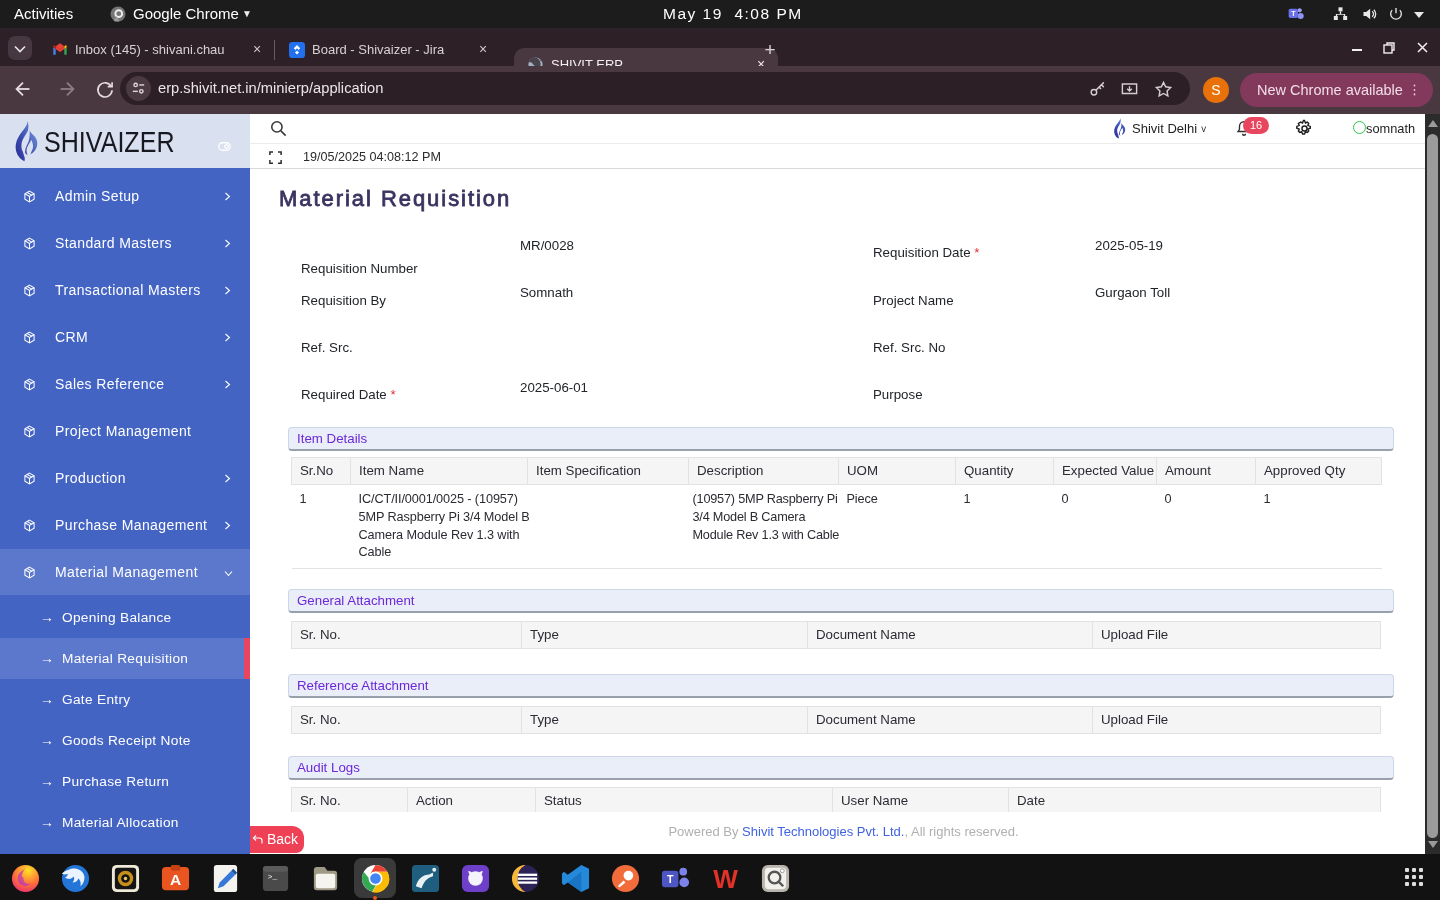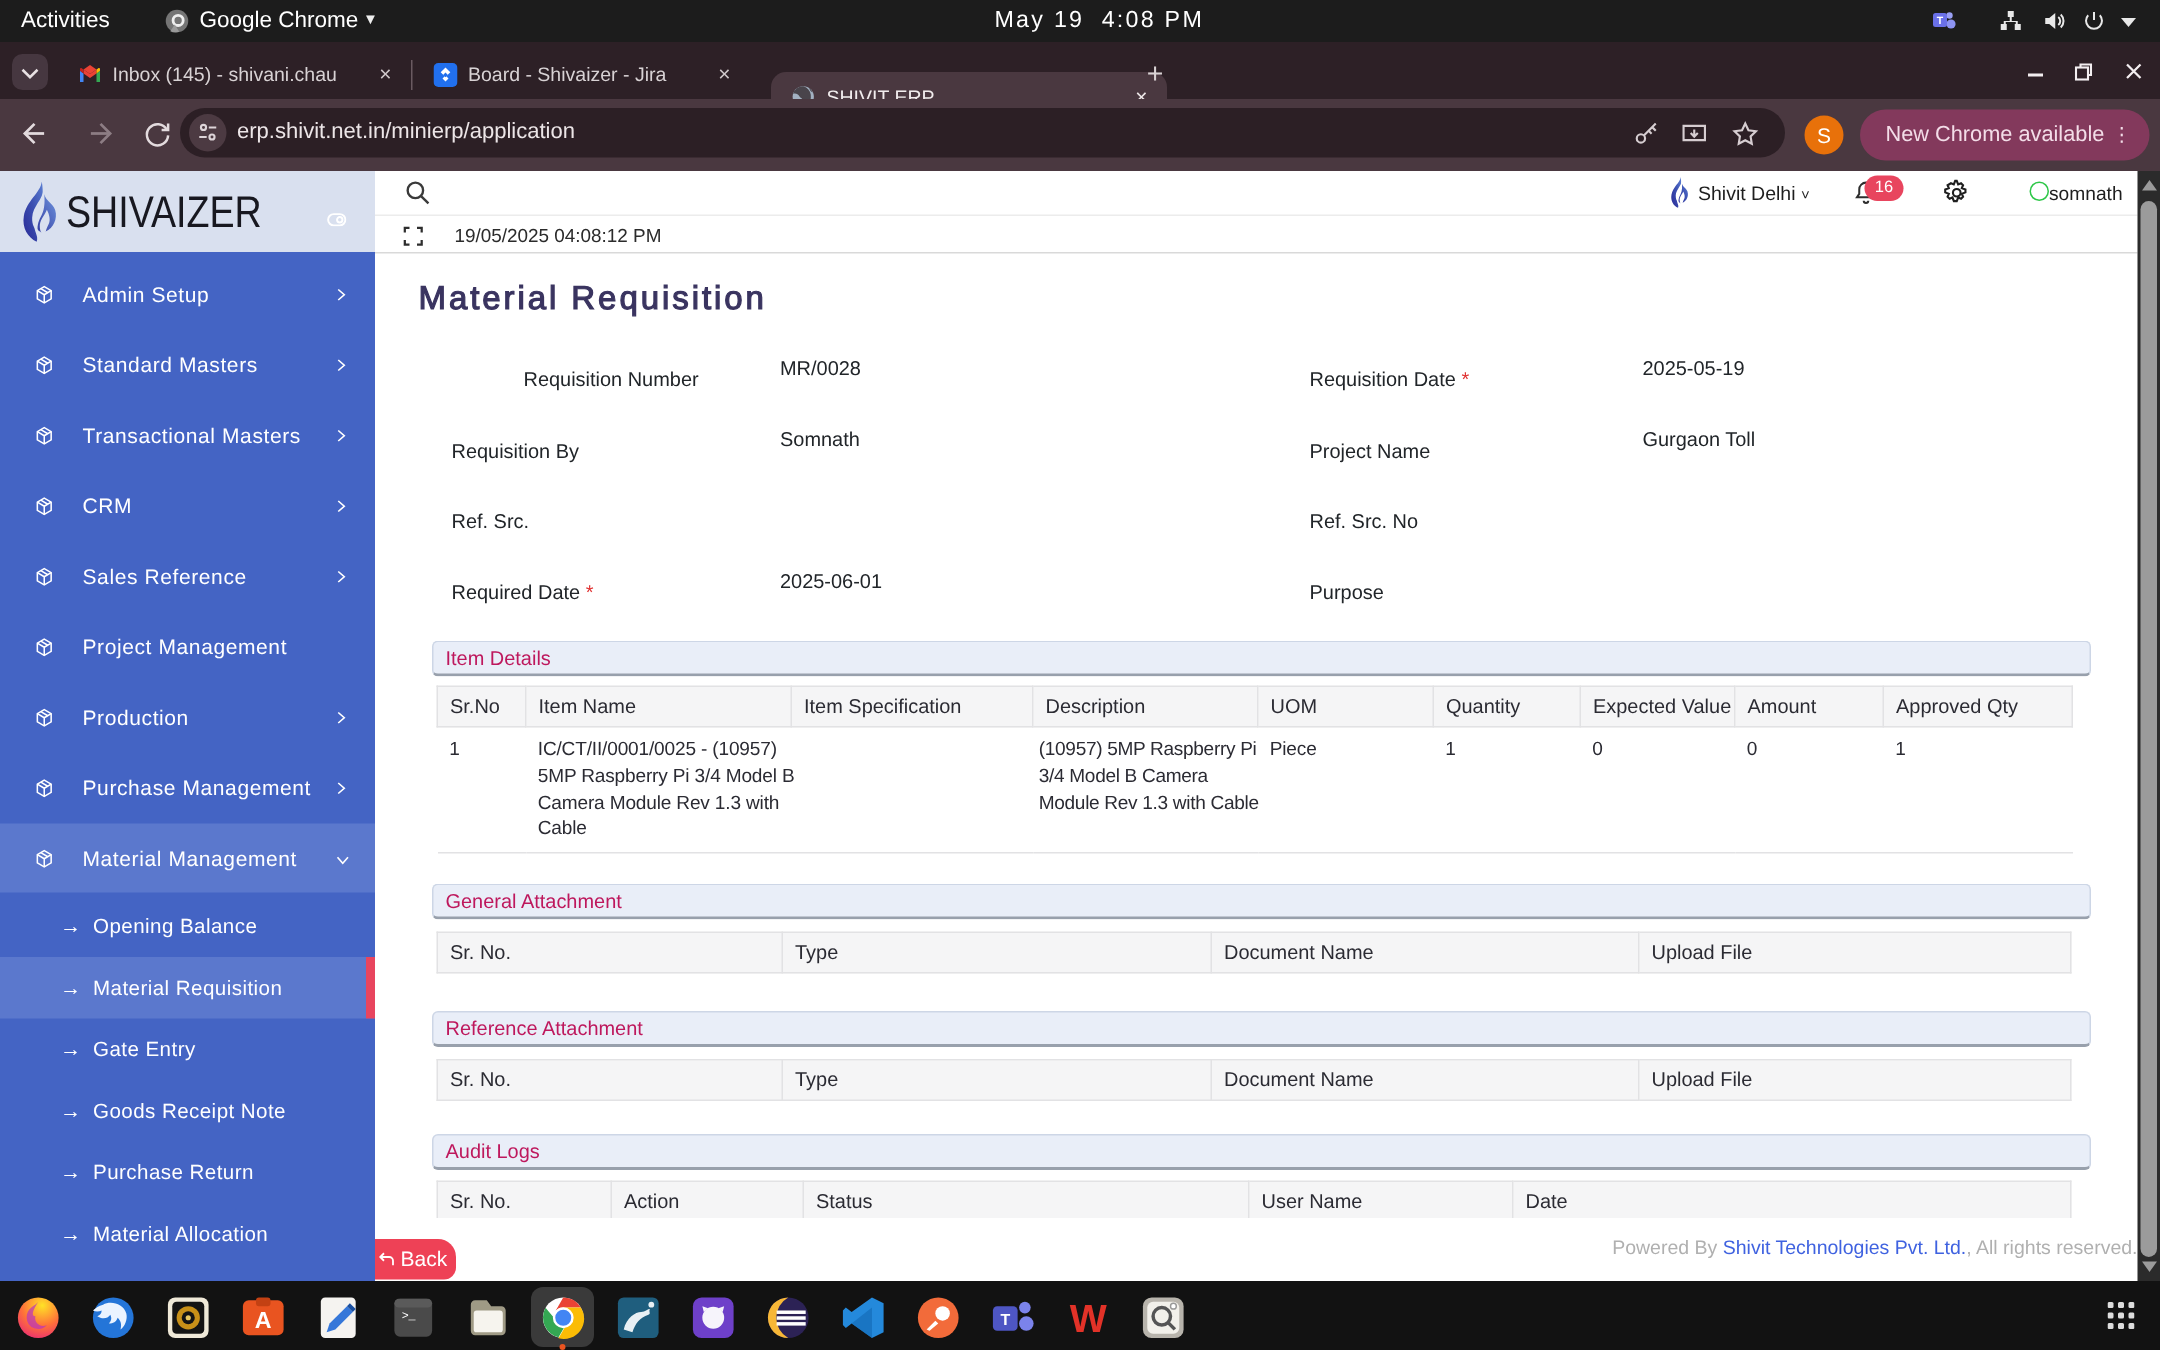--- a/index.html
+++ b/index.html
@@ -37,21 +37,21 @@
 .subitem .arr { position:absolute; left:40px; top:0; line-height:41px; font-size:14px; }
 
 
 #mainbar1 { left:250px; top:0; width:1175px; height:30px; background:#fff; border-bottom:1px solid #ececec; }
 #mainbar2 { left:250px; top:31px; width:1175px; height:24px; background:#fff; border-bottom:1px solid #d9d9d9; }
 
 .label { position:absolute; font-size:13.3px; color:#212529; }
 .value { position:absolute; font-size:13.3px; color:#212529; }
 .red { color:#e03131; }
 
-.band { position:absolute; left:288px; width:1106px; height:24px; background:#e9eef8; border:1px solid #cdd6e6; border-bottom:2px solid #98a0ac; border-radius:4px; font-size:13.3px; color:#be185d; }
+.band { position:absolute; left:288px; width:1106px; height:24px; background:#e9eef8; border:1px solid #cdd6e6; border-bottom:2px solid #98a0ac; border-radius:4px; font-size:13.3px; color:#6d28d9; }
 .band span { position:absolute; left:8px; top:3px; }
 
 table.grid { position:absolute; border-collapse:collapse; font-size:13.3px; color:#2b2b33; line-height:1.39; table-layout:fixed; }
 table.grid th { background:#f5f5f6; font-weight:normal; text-align:left; border:1px solid #e2e2e4; padding:4px 8px; white-space:nowrap; }
 table.grid td { text-align:left; vertical-align:top; padding:6px 8px; border-bottom:1px solid #e2e2e4; font-size:12.7px; letter-spacing:-.1px; }
 
 
 #scroll { left:1425px; top:114px; width:15px; height:740px; background:#2b2b2b; }
 #thumb { position:absolute; left:2px; top:20px; width:11px; height:704px; background:#9b9b9b; border-radius:6px; }
 
@@ -398,21 +398,21 @@
           </div>
           <div class="subitem" style="top:688px;">
             <div class="arr">→</div>
             <div class="txt">Material Allocation</div>
           </div>
         </div>
     </div>
 
     <div class="abs" style="left:279px;top:72px;font-size:22px;font-weight:normal;-webkit-text-stroke:0.8px #3a3460;color:#3a3460;letter-spacing:1.95px;">Material Requisition</div>
 
-    <div class="label" style="left:301px;top:131px;margin-left:48px;">Requisition Number</div>
+    <div class="label" style="left:301px;top:147px;">Requisition Number</div>
     <div class="value" style="left:520px;top:124px;">MR/0028</div>
     <div class="label" style="left:873px;top:131px;">Requisition Date <span class="red">*</span></div>
     <div class="value" style="left:1095px;top:124px;">2025-05-19</div>
 
     <div class="label" style="left:301px;top:179px;">Requisition By</div>
     <div class="value" style="left:520px;top:171px;">Somnath</div>
     <div class="label" style="left:873px;top:179px;">Project Name</div>
     <div class="value" style="left:1095px;top:171px;">Gurgaon Toll</div>
 
     <div class="label" style="left:301px;top:226px;">Ref. Src.</div>
@@ -520,21 +520,21 @@
             <th>Sr. No.</th>
             <th>Action</th>
             <th>Status</th>
             <th>User Name</th>
             <th>Date</th>
           </tr>
     </tbody>
       </table>
 
     <div class="abs" style="left:250px;top:698px;width:1175px;height:42px;background:#fff;"></div>
-    <div class="abs" style="left:250px;top:710px;width:1175px;text-align:right;font-size:13px;color:#b0b0b0;padding-left:12px;">Powered By <span style="color:#3f62e0;">Shivit Technologies Pvt. Ltd.</span>, All rights reserved.</div>
+    <div class="abs" style="left:250px;top:710px;width:1175px;text-align:center;font-size:13px;color:#b0b0b0;padding-left:12px;">Powered By <span style="color:#3f62e0;">Shivit Technologies Pvt. Ltd.</span>, All rights reserved.</div>
     <div class="abs" style="left:250px;top:712px;width:54px;height:27px;background:#ee4156;border-radius:0 12px 8px 0;color:#fff;font-size:14px;line-height:27px;">
       <svg style="position:absolute;left:2px;top:8px" width="12" height="12" viewBox="0 0 24 24" fill="none" stroke="#fff" stroke-width="2.4">
           <path d="M3 8h12a5 5 0 0 1 5 5v6"></path>
           <path d="M8 3L3 8l5 5"></path>
         </svg>
       <span style="position:absolute;left:17px;">Back</span>
       </div>
   </div>
 
   <div id="scroll" class="abs">

